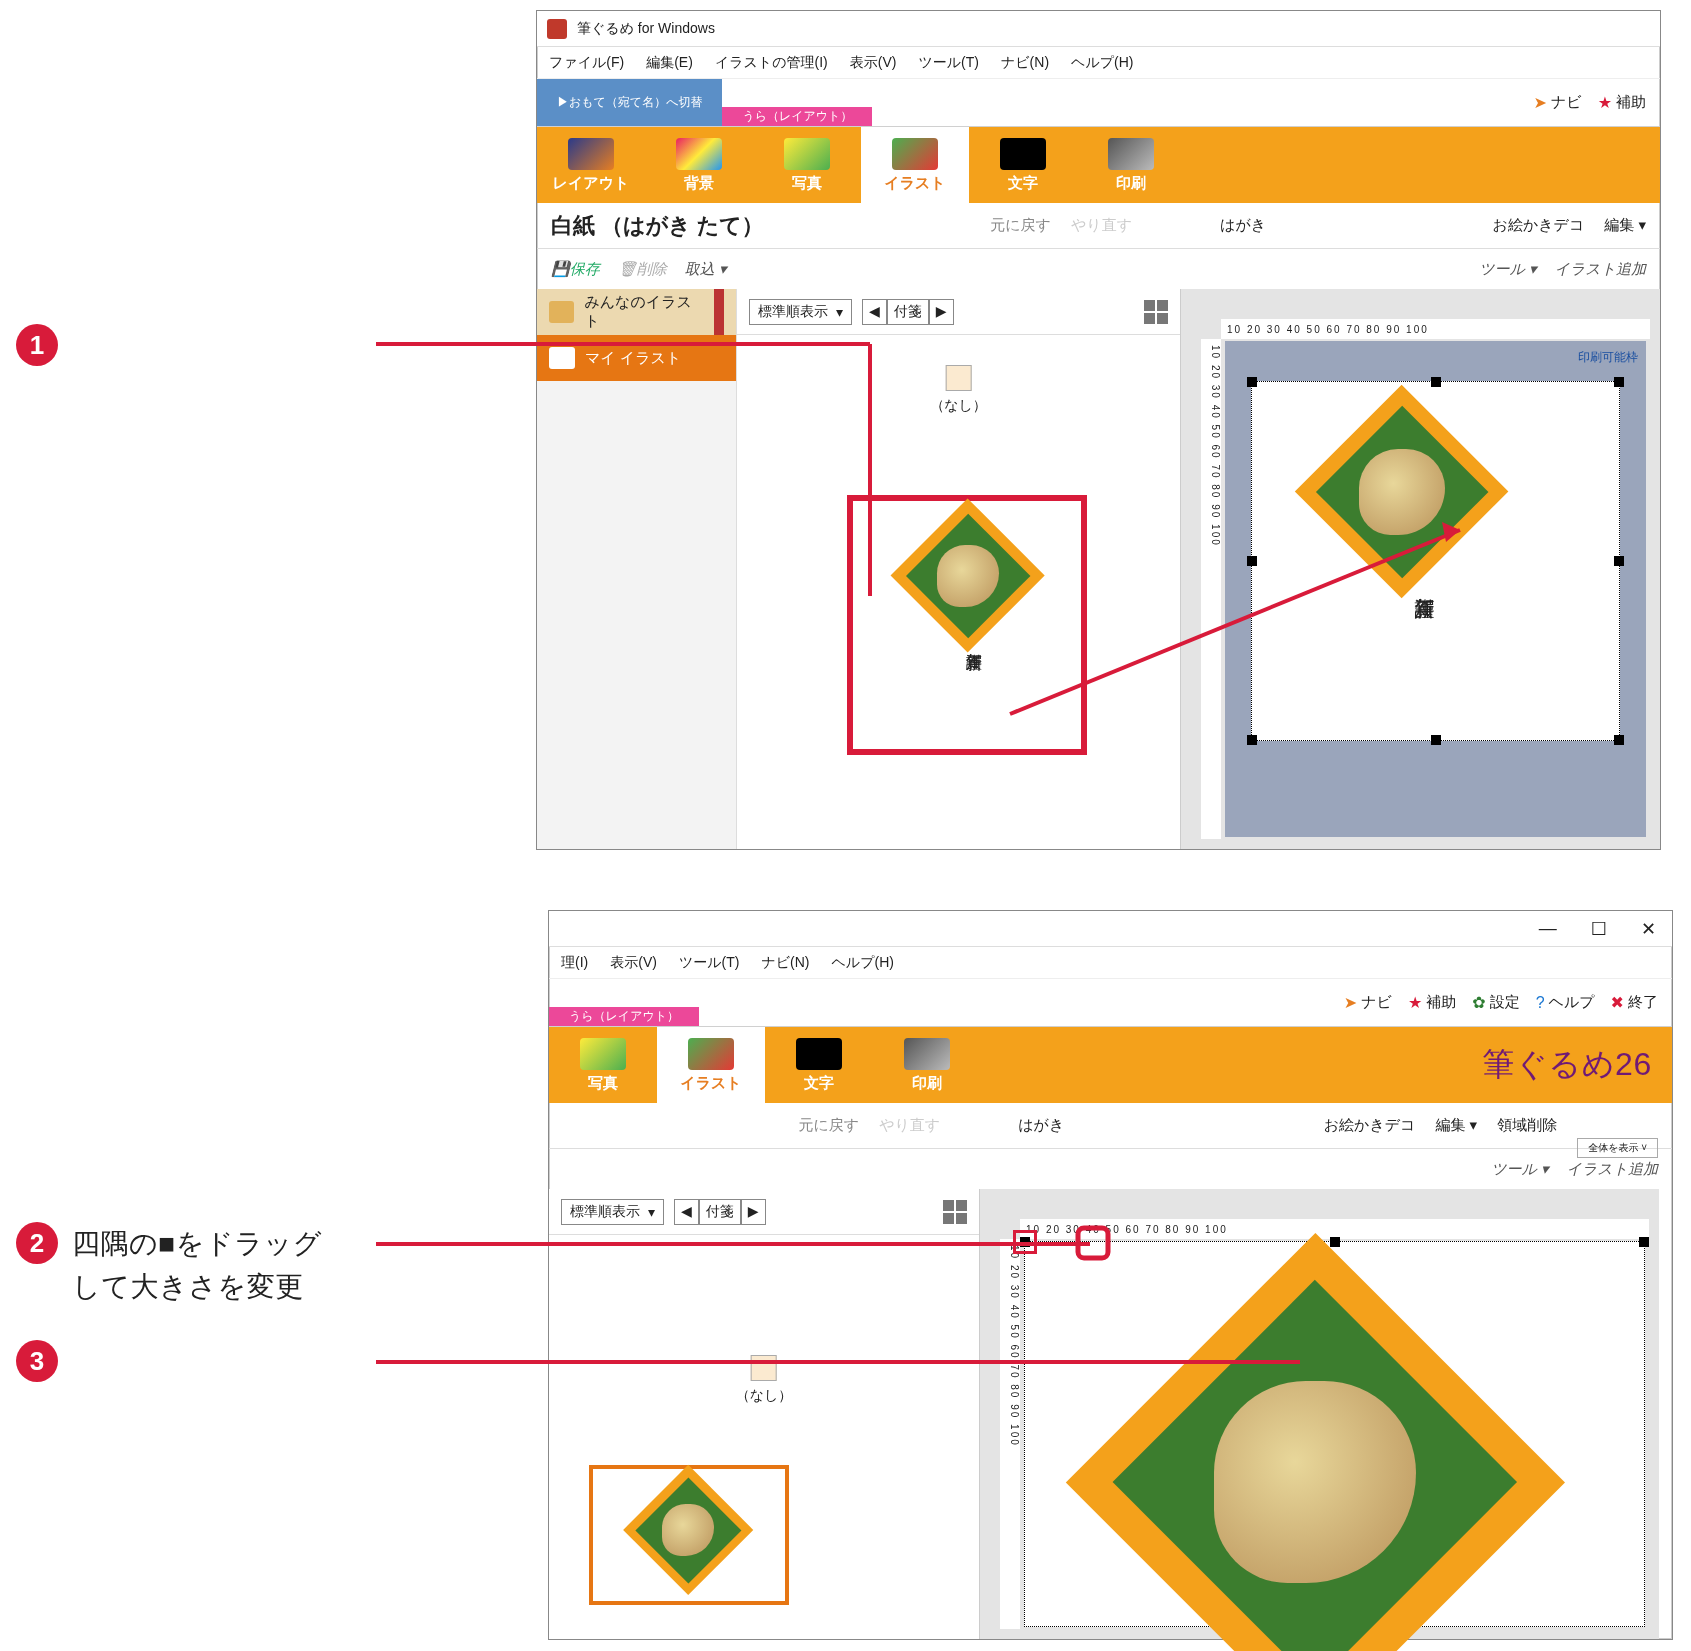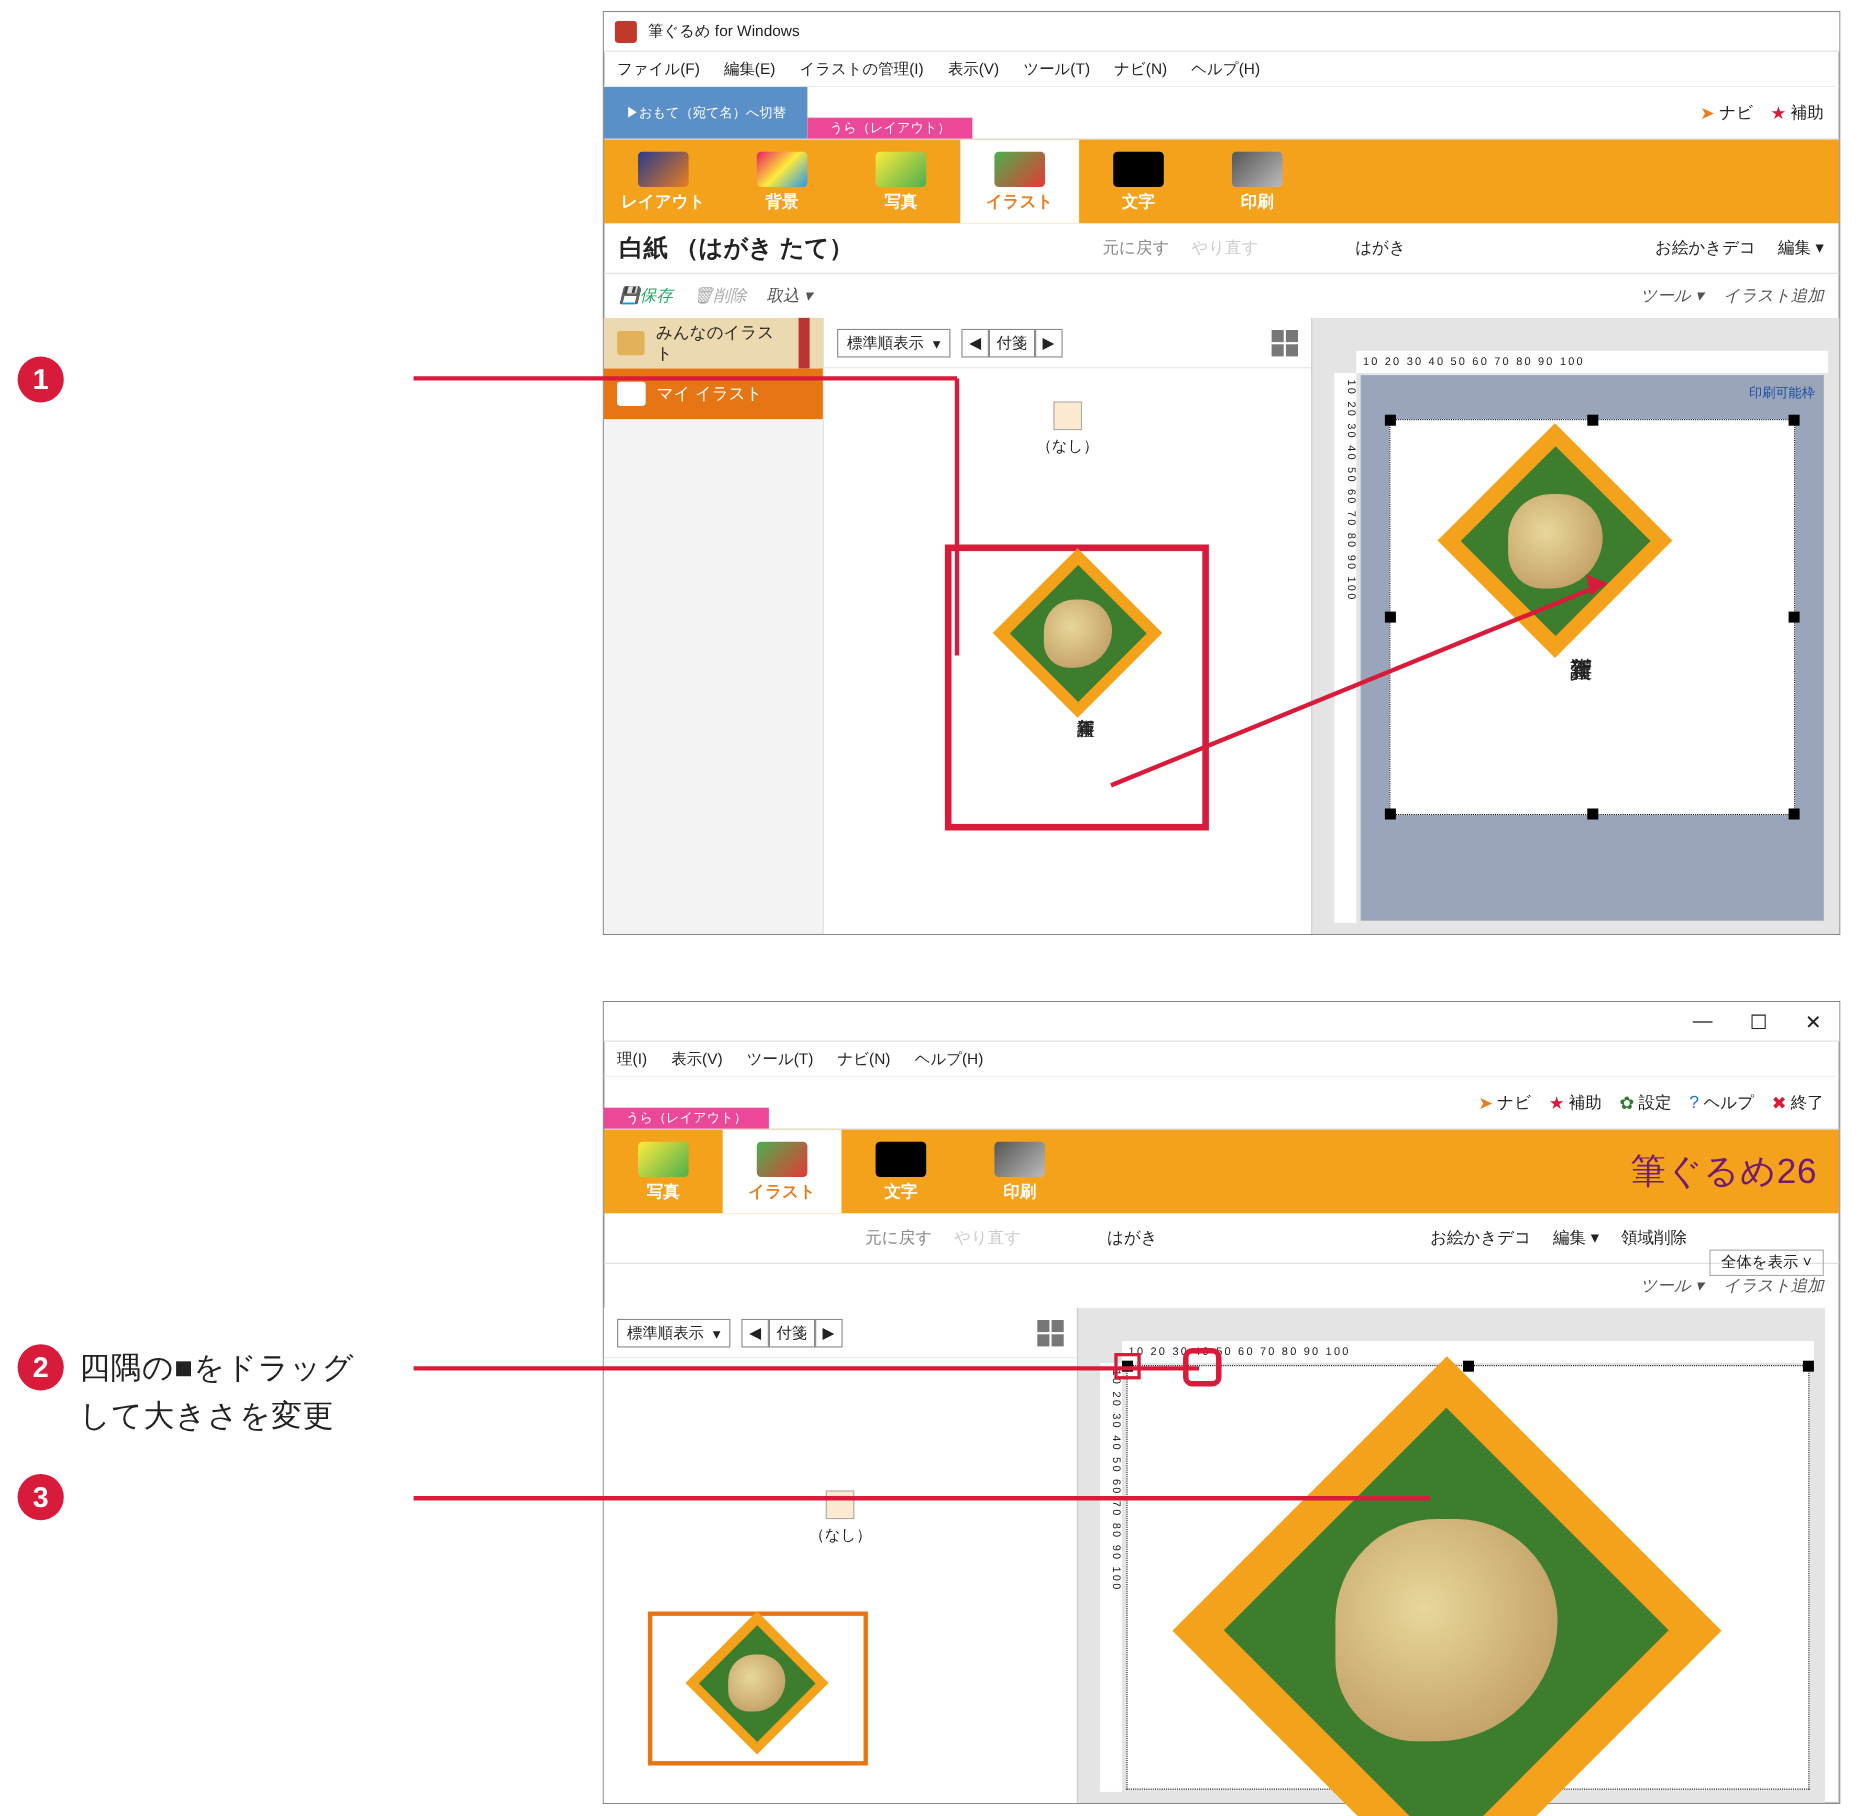--- a/index.html
+++ b/index.html
@@ -40,21 +40,21 @@
   .ti-illust { background:linear-gradient(135deg,#4caf50,#e53935); }
   .ti-text   { background:#000; }
   .ti-print  { background:linear-gradient(135deg,#555,#bbb); }
   .logo-area { margin-left:auto; display:flex; align-items:center; padding-right:20px; color:#701a75; font-size:32px; font-weight:400; letter-spacing:0.02em; }
 
   .statusrow { height:46px; display:flex; align-items:center; padding:12px 14px; gap:24px; font-size:18px; border-bottom:1px solid #ddd; }
   .statusrow .spacer { flex:1; }
   .undo-redo { font-size:15px; color:#888; display:flex; gap:20px; }
   .hagaki-lbl { font-size:15px; }
   .status-right { display:flex; gap:20px; font-size:15px; align-items:center; }
-  .select-box { border:1px solid #aaa; padding:2px 10px; font-size:14px;margin-top:44px; }
+  .select-box { border:1px solid #aaa; padding:2px 10px; font-size:10px;margin-top:44px; }
 
   .actionrow { height:40px; display:flex; align-items:center; padding:0 14px; gap:18px; font-size:15px; color:#555;font-style:italic; }
   .actionrow .spacer { flex:1; }
 
   .body-split { display:flex; height:calc(100% - 36px - 32px - 48px - 76px - 46px - 40px); }
   .side { width:200px; background:#f3f3f3; border-right:1px solid #ddd; }
   .side-item { height:46px; display:flex; align-items:center; padding:0 12px; gap:10px; font-size:15px; }
   .side-item .folder { width:26px; height:22px; background:#e2b25a; border-radius:3px; }
   .side-item.everyone { background:#ecd9b0; }
   .side-item.everyone::after{content:"";margin-left:auto;width:10px;height:100%;background:#b33;}
@@ -108,21 +108,21 @@
     <div class="callout-text">
       <div>四隅の■をドラッグ</div>
       <div>して大きさを変更</div>
     </div>
   </div>
 
   <div class="callout" style="top:1340px; left:16px;">
     <span class="badge">3</span>
   </div>
 
-  <div class="win" style="top:10px; left:548px; width:1125px; height:840px;">
+  <div class="win" style="top:10px; left:536px; width:1125px; height:840px;">
     <div class="titlebar">
       <span class="app-icon"></span>
       <span class="titlebar-text">筆ぐるめ for Windows</span>
     </div>
     <div class="menubar">
       <span>ファイル(F)</span>
       <span>編集(E)</span>
       <span>イラストの管理(I)</span>
       <span>表示(V)</span>
       <span>ツール(T)</span>

